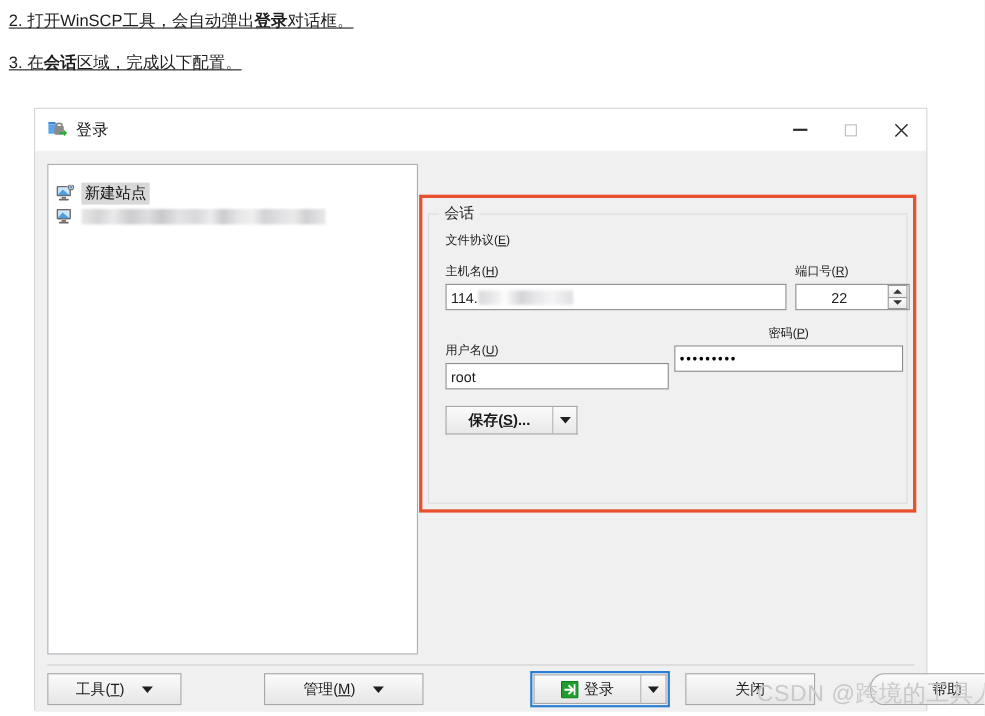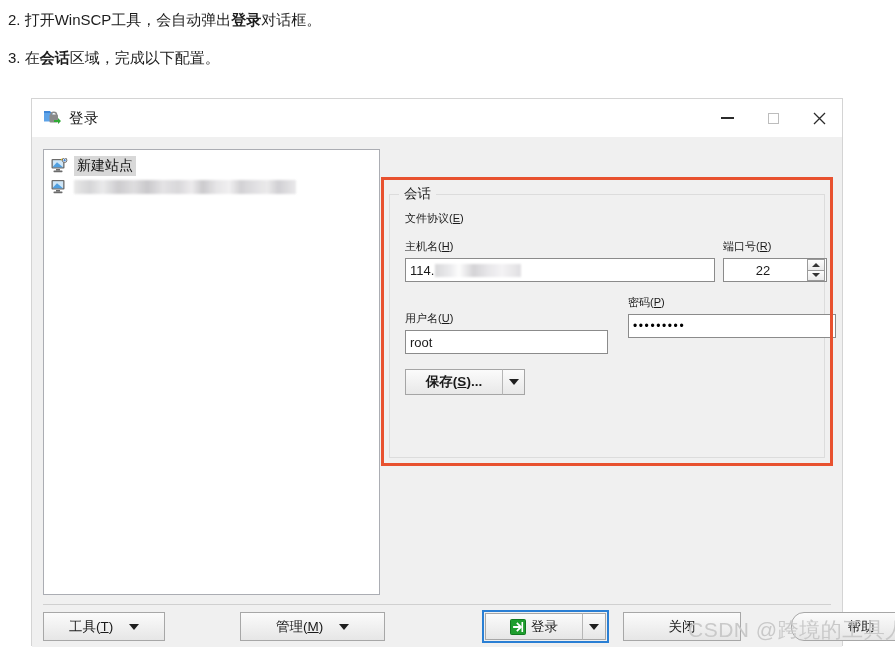--- a/index.html
+++ b/index.html
@@ -23,20 +23,21 @@
     left: 8px;
     top: 10px;
     width: 860px;
   }
   .instr-line {
     font-size: 15px;
     line-height: 20px;
     color: #1c1c1c;
     margin-bottom: 18px;
     white-space: nowrap;
+    text-decoration: underline;
   }
   .instr-line b { font-weight: bold; }
 
   
   .dialog {
     position: absolute;
     left: 31px;
     top: 98px;
     width: 812px;
     height: 548px;
@@ -105,21 +106,21 @@
   
   .tree-panel {
     position: absolute;
     left: 11px;
     top: 11px;
     width: 337px;
     height: 446px;
     background: #ffffff;
     border: 1px solid #abadb3;
     box-sizing: border-box;
-    padding: 5px 3px;
+    padding: 15px 3px;
   }
   .tree-item {
     display: flex;
     align-items: center;
     height: 21px;
     padding-left: 4px;
   }
   .tree-label {
     font-size: 14px;
     color: #111;
@@ -541,21 +542,21 @@
           </div>
         </div>
 
         <div class="row" style="margin-top:13px;">
           <div style="width:203px;margin-top:16px;">
             <label class="field-label"><span>用户名</span>(<span class="mn">U</span>)</label>
             <div class="txtbox" style="width:203px;">
               <span class="val">root</span>
             </div>
           </div>
-          <div style="margin-left:20px;width:208px;">
+          <div style="margin-left:5px;width:208px;text-align:center;">
             <label class="field-label"><span>密码</span>(<span class="mn">P</span>)</label>
             <div class="txtbox" style="width:208px;">
               <span class="dots">•••••••••</span>
             </div>
           </div>
         </div>
 
         <div class="row" style="margin-top:15px;">
           <div class="split" style="width:120px;">
             <div class="main">

